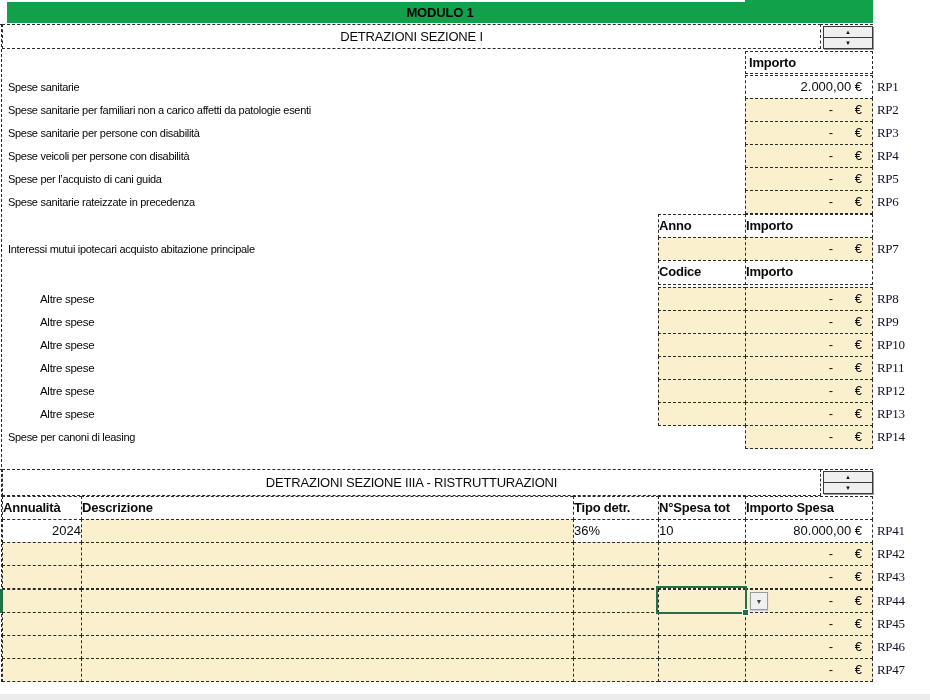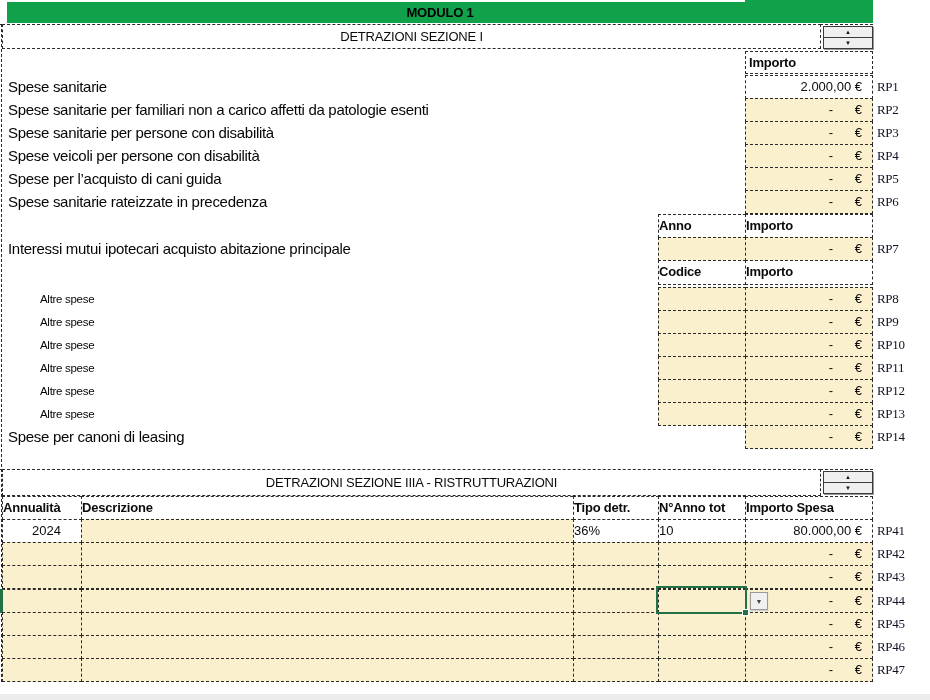--- a/index.html
+++ b/index.html
@@ -31,21 +31,21 @@
 
   
   .cell{border:1px dashed #2a2a2a;background:#FBF0CD;font-size:13px;line-height:22px;height:24px;color:#0b0b0b;}
   .cell.white{background:#ffffff;}
   .cell.right{text-align:right;padding-right:10px;white-space:pre;}
   .cell.center{text-align:left;}
   .hdr{border:1px dashed #2a2a2a;background:#fff;font-weight:bold;font-size:13px;line-height:21px;
        letter-spacing:-0.2px;color:#0b0b0b;}
   .hdr.leftal{text-align:left;padding-left:3px;}
 
-  .lbl{left:8px;font-size:15px;line-height:24px;letter-spacing:-0.3px;white-space:nowrap;color:#060606;}
+  .lbl{left:8px;font-size:11px;line-height:24px;letter-spacing:-0.3px;white-space:nowrap;color:#060606;}
   .lbl.small{font-size:11.5px;margin-left:32px;}
   .code{left:877px;font-size:13px;line-height:24px;letter-spacing:-0.3px;color:#121226;font-family:Liberation Serif, serif;}
 
   
   .sel{border:2px solid #217346;background:transparent;z-index:5;}
   .fill-handle{width:7px;height:7px;background:#217346;border:1px solid #fff;z-index:6;}
   .row-sliver{background:#217346;}
 
   .dropdown-btn{width:18px;height:18px;background:#F0F0F0;border:1px solid #9a9a9a;
                 display:flex;align-items:center;justify-content:center;
@@ -152,24 +152,24 @@
         <span>▲</span>
       </div>
     <div class="spin-btn">
         <span>▼</span>
       </div>
   </div>
 
   <div class="abs hdr" style="left:2px;top:496px;width:85px;height:24px">Annualità</div>
   <div class="abs hdr" style="left:81px;top:496px;width:587px;height:24px">Descrizione</div>
   <div class="abs hdr" style="left:573px;top:496px;width:86px;height:24px">Tipo detr.</div>
-  <div class="abs hdr" style="left:658px;top:496px;width:88px;height:24px">N°Anno tot</div>
+  <div class="abs hdr" style="left:658px;top:496px;width:88px;height:24px">N°Spesa tot</div>
   <div class="abs hdr" style="left:745px;top:496px;width:128px;height:24px">Importo Spesa</div>
 
-  <div class="abs cell right white" style="left:2px;top:519px;width:80px;padding-right:20px">2024</div>
+  <div class="abs cell right white" style="left:2px;top:519px;width:80px;padding-right:0">2024</div>
   <div class="abs cell" style="left:81px;top:519px;width:493px"></div>
   <div class="abs cell center white" style="left:573px;top:519px;width:86px">36%</div>
   <div class="abs cell center white" style="left:658px;top:519px;width:88px">10</div>
   <div class="abs cell right white" style="left:745px;top:519px;width:128px">80.000,00 €</div>
   <div class="abs code" style="top:519px">RP41</div>
 
   <div class="abs cell" style="left:2px;top:542px;width:80px"></div>
   <div class="abs cell" style="left:81px;top:542px;width:493px"></div>
   <div class="abs cell" style="left:573px;top:542px;width:86px"></div>
   <div class="abs cell" style="left:658px;top:542px;width:88px"></div>

